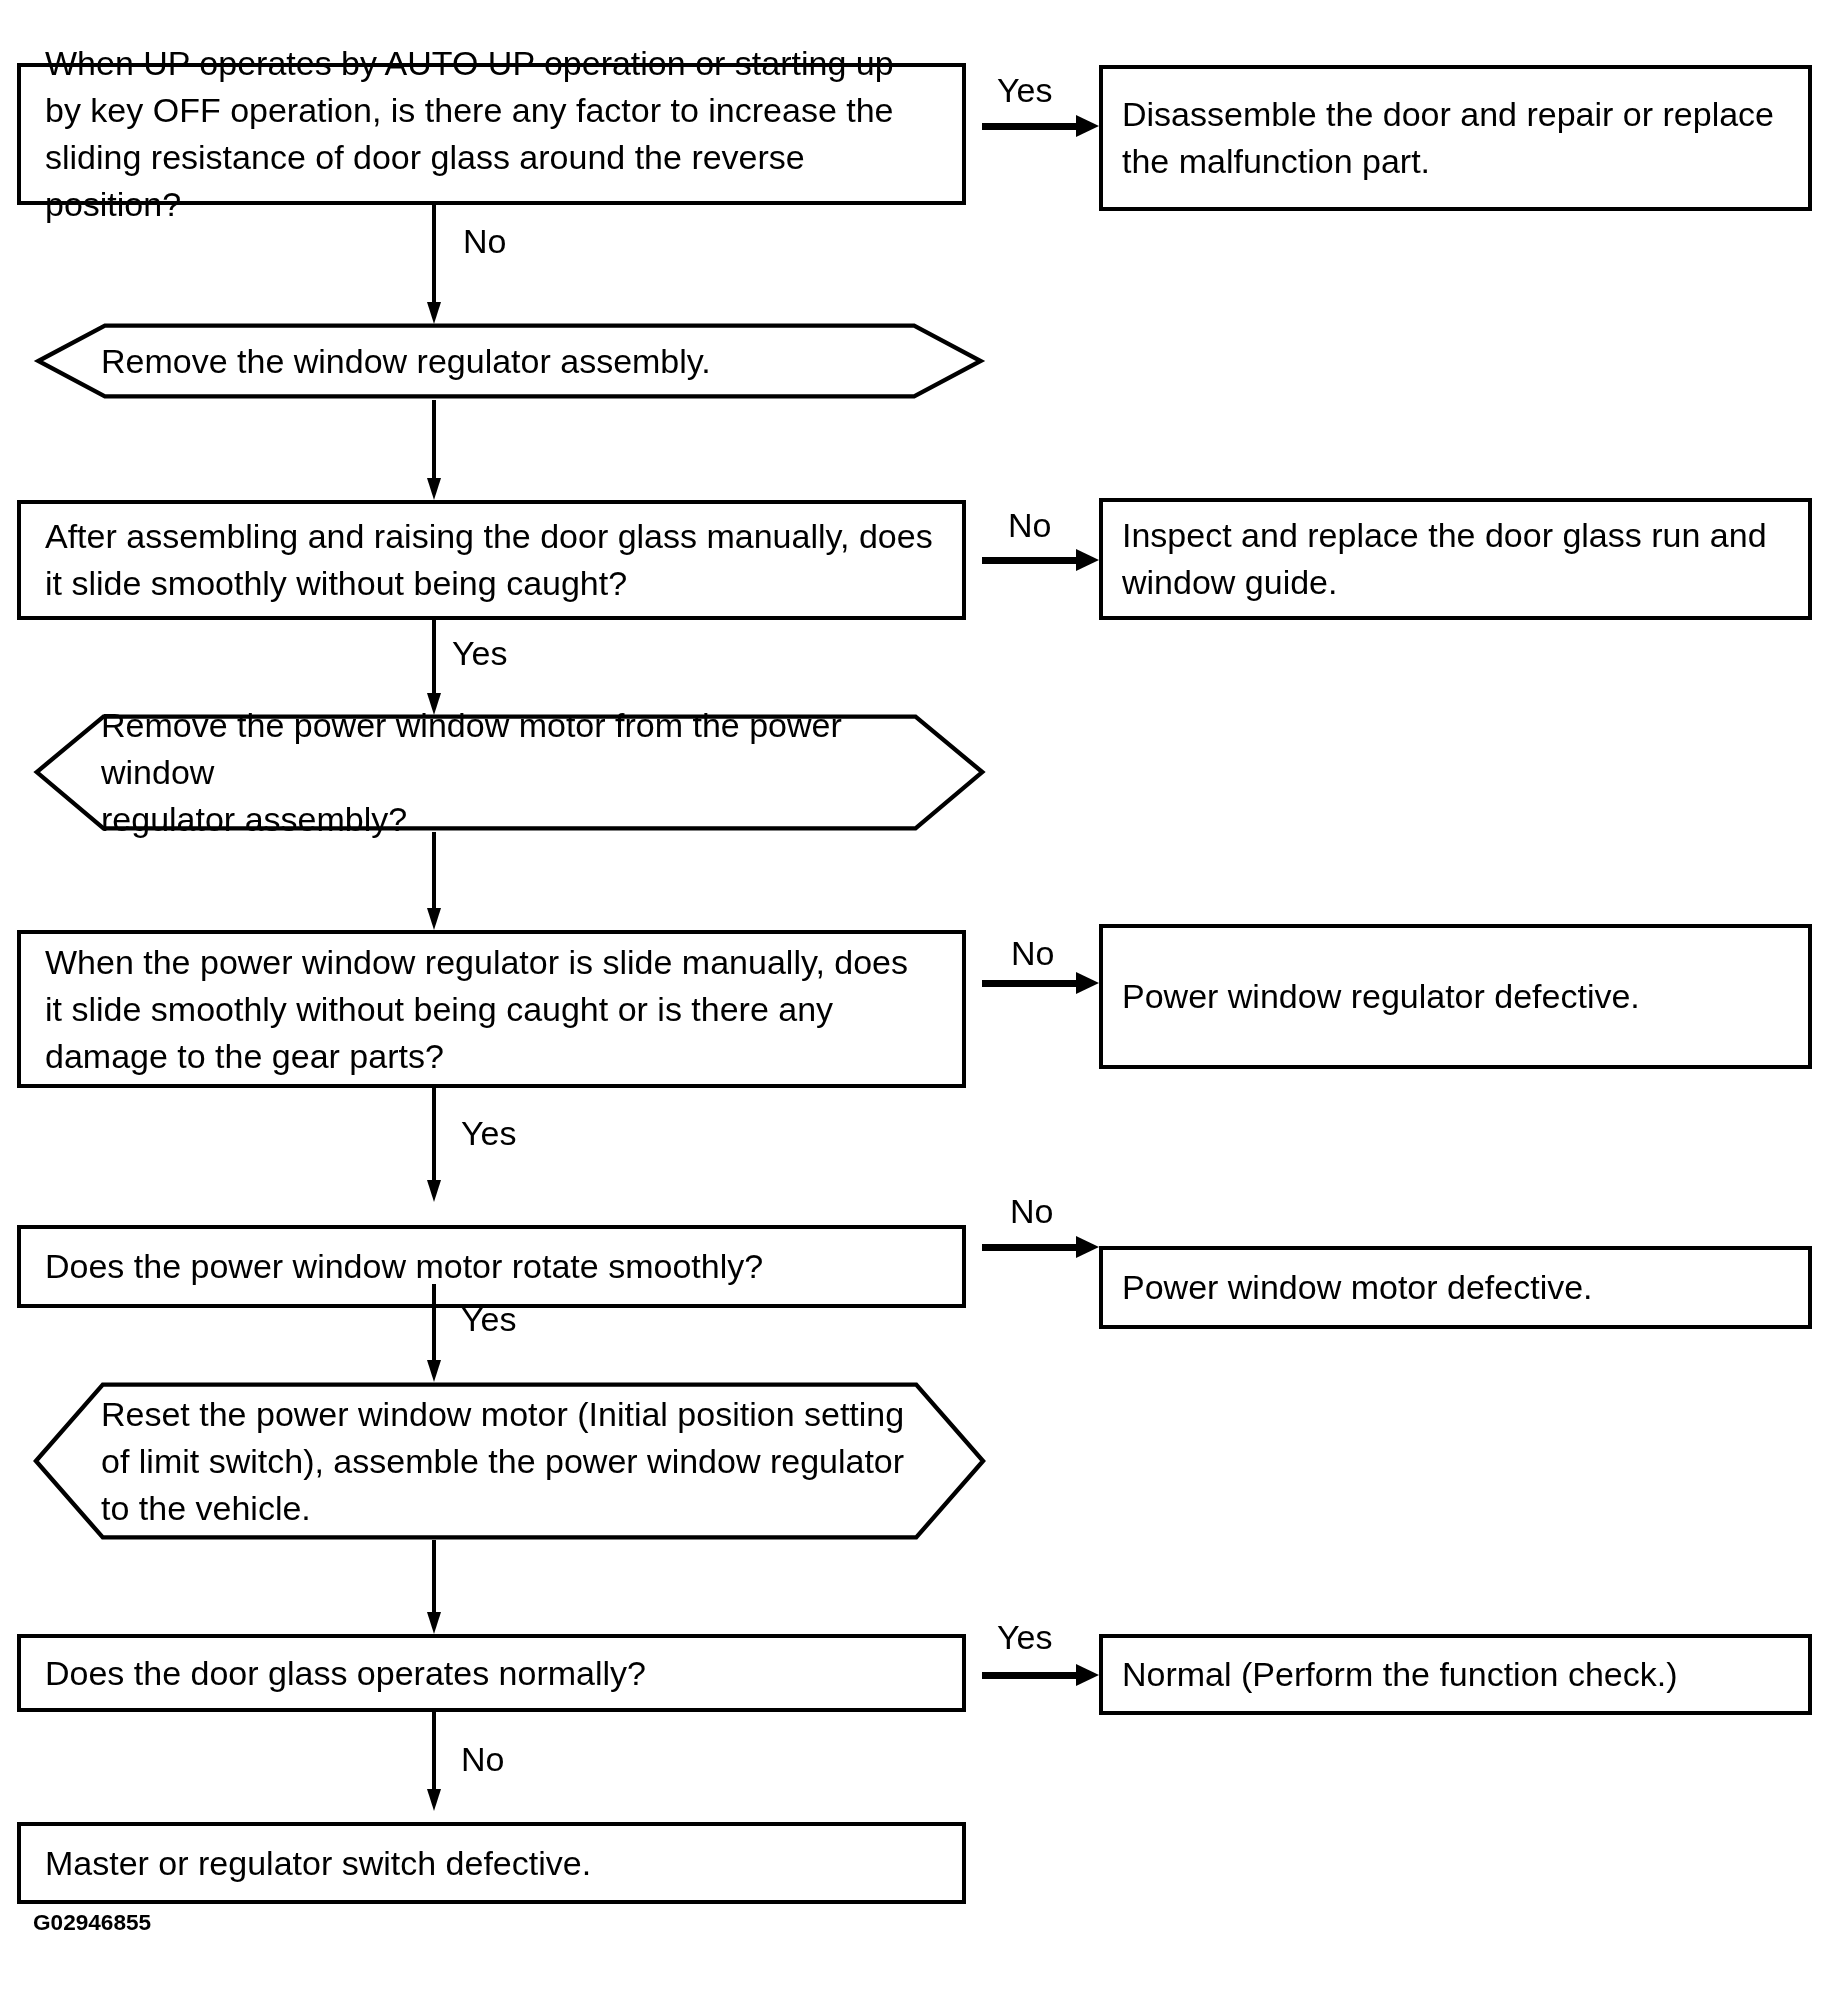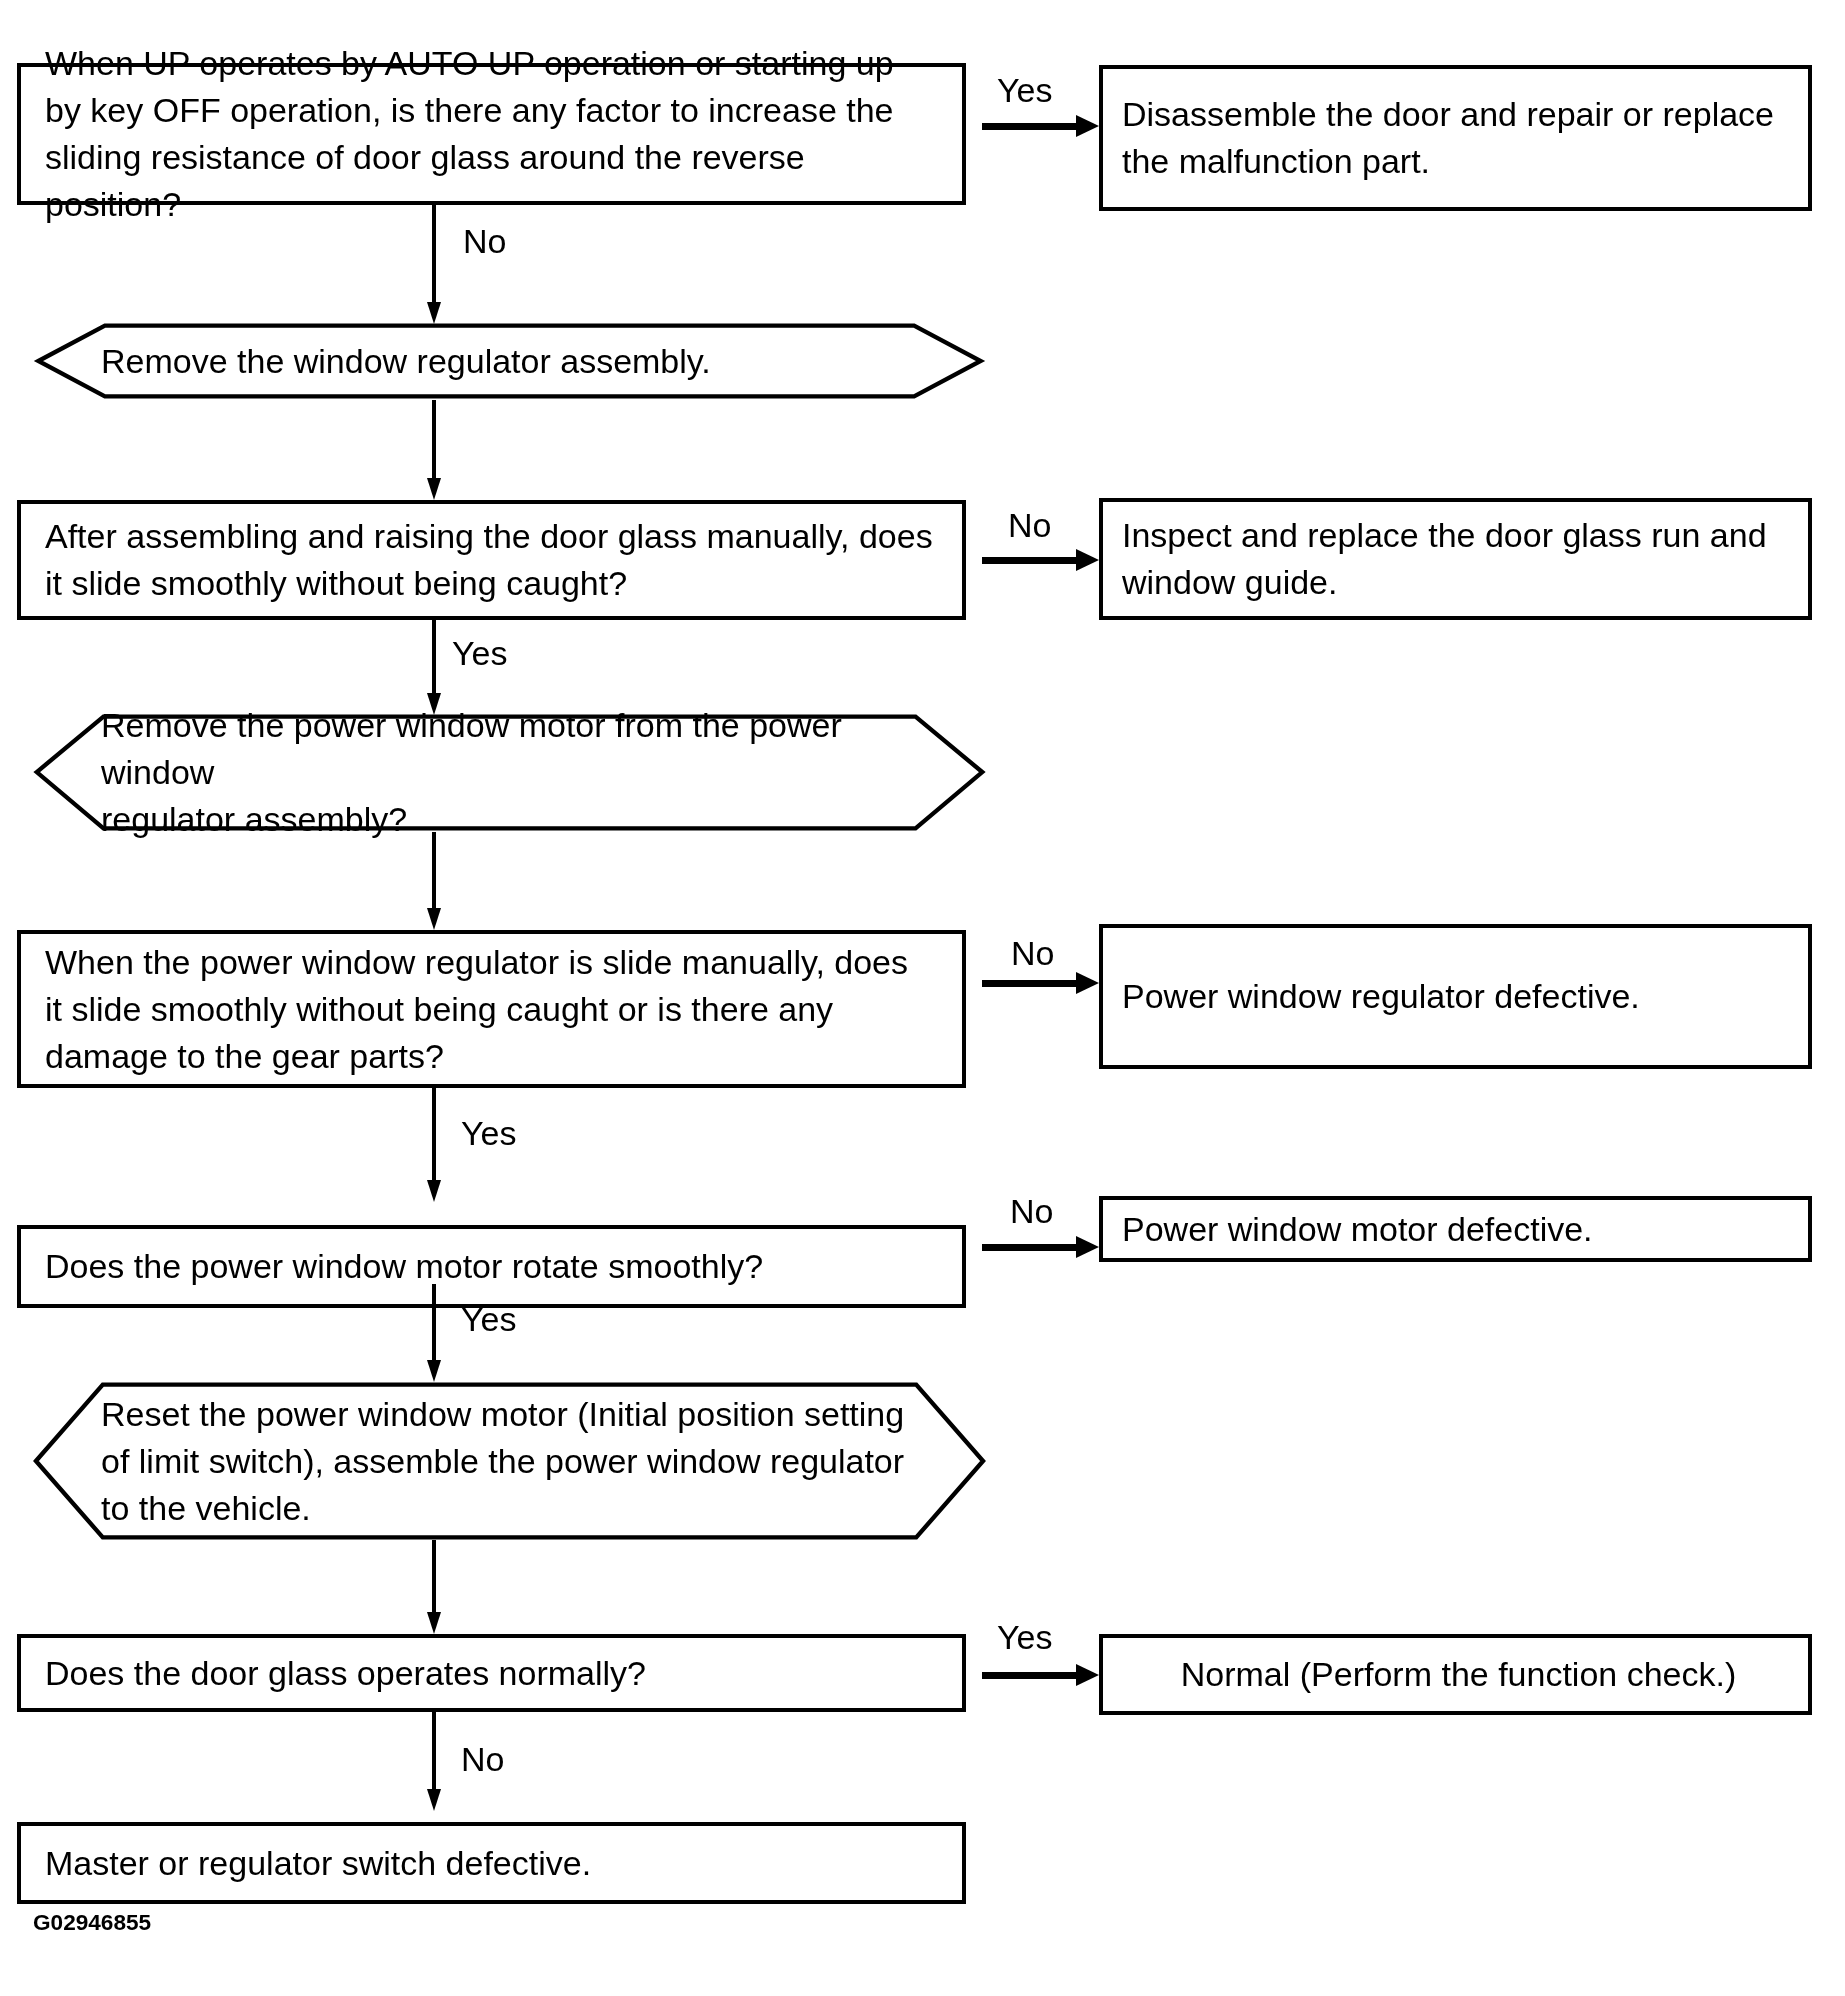--- a/index.html
+++ b/index.html
@@ -143,21 +143,21 @@
   <div class="hline" style="left:982px; top:980px; width:96px;"></div>
   <div class="arrow-right" style="left:1076px; top:972px;"></div>
 
   <div class="edge-label" style="left:461px; top:1114px;">Yes</div>
   <div class="vline" style="top:1088px; height:93px;"></div>
   <div class="arrow-down" style="top:1180px;"></div>
 
   <div class="node qbox" style="top:1202px; height:83px;margin-top:23px;">
     <span>Does the power window motor rotate smoothly?</span>
   </div>
-  <div class="node abox" style="top:1196px; height:66px;">
+  <div class="node abox" style="top:1246px; height:83px;">
     <span>Power window motor defective.</span>
   </div>
   <div class="edge-label" style="left:1010px; top:1192px;">No</div>
   <div class="hline" style="left:982px; top:1244px; width:96px;"></div>
   <div class="arrow-right" style="left:1076px; top:1236px;"></div>
 
   <div class="edge-label" style="left:461px; top:1300px;">Yes</div>
   <div class="vline" style="top:1284px; height:76px;"></div>
   <div class="arrow-down" style="top:1360px;"></div>
 
@@ -169,21 +169,21 @@
 of limit switch), assemble the power window regulator
 to the vehicle.</div>
   </div>
 
   <div class="vline" style="top:1540px; height:73px;"></div>
   <div class="arrow-down" style="top:1612px;"></div>
 
   <div class="node qbox" style="top:1634px; height:78px;">
     <span>Does the door glass operates normally?</span>
   </div>
-  <div class="node abox" style="top:1634px; height:81px;justify-content:center;">
+  <div class="node abox" style="top:1634px; height:81px;">
     <span>Normal (Perform the function check.)</span>
   </div>
   <div class="edge-label" style="left:997px; top:1618px;">Yes</div>
   <div class="hline" style="left:982px; top:1672px; width:96px;"></div>
   <div class="arrow-right" style="left:1076px; top:1664px;"></div>
 
   <div class="edge-label" style="left:461px; top:1740px;">No</div>
   <div class="vline" style="top:1712px; height:77px;"></div>
   <div class="arrow-down" style="top:1789px;"></div>
 

